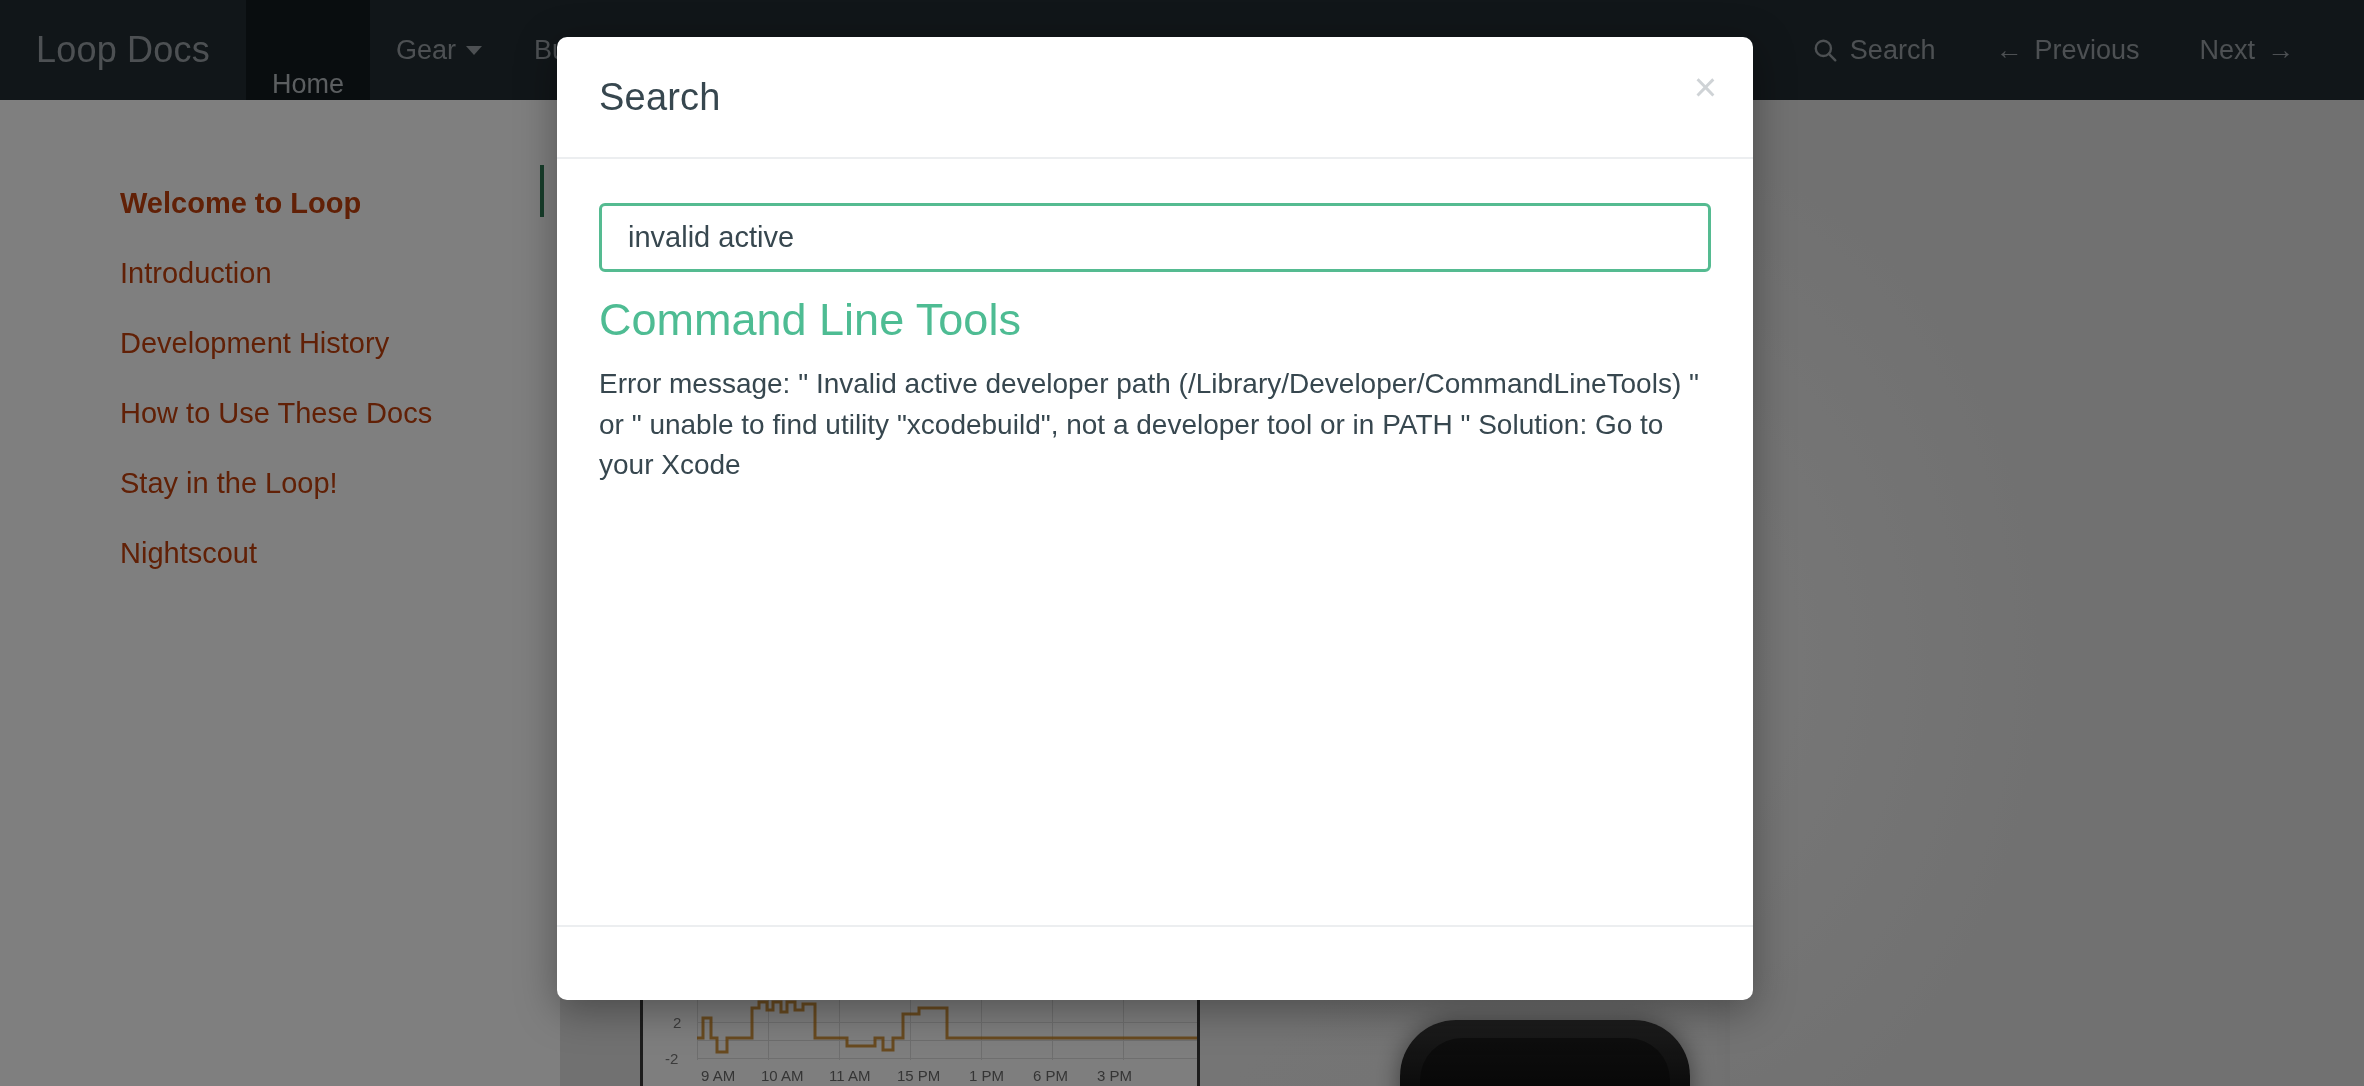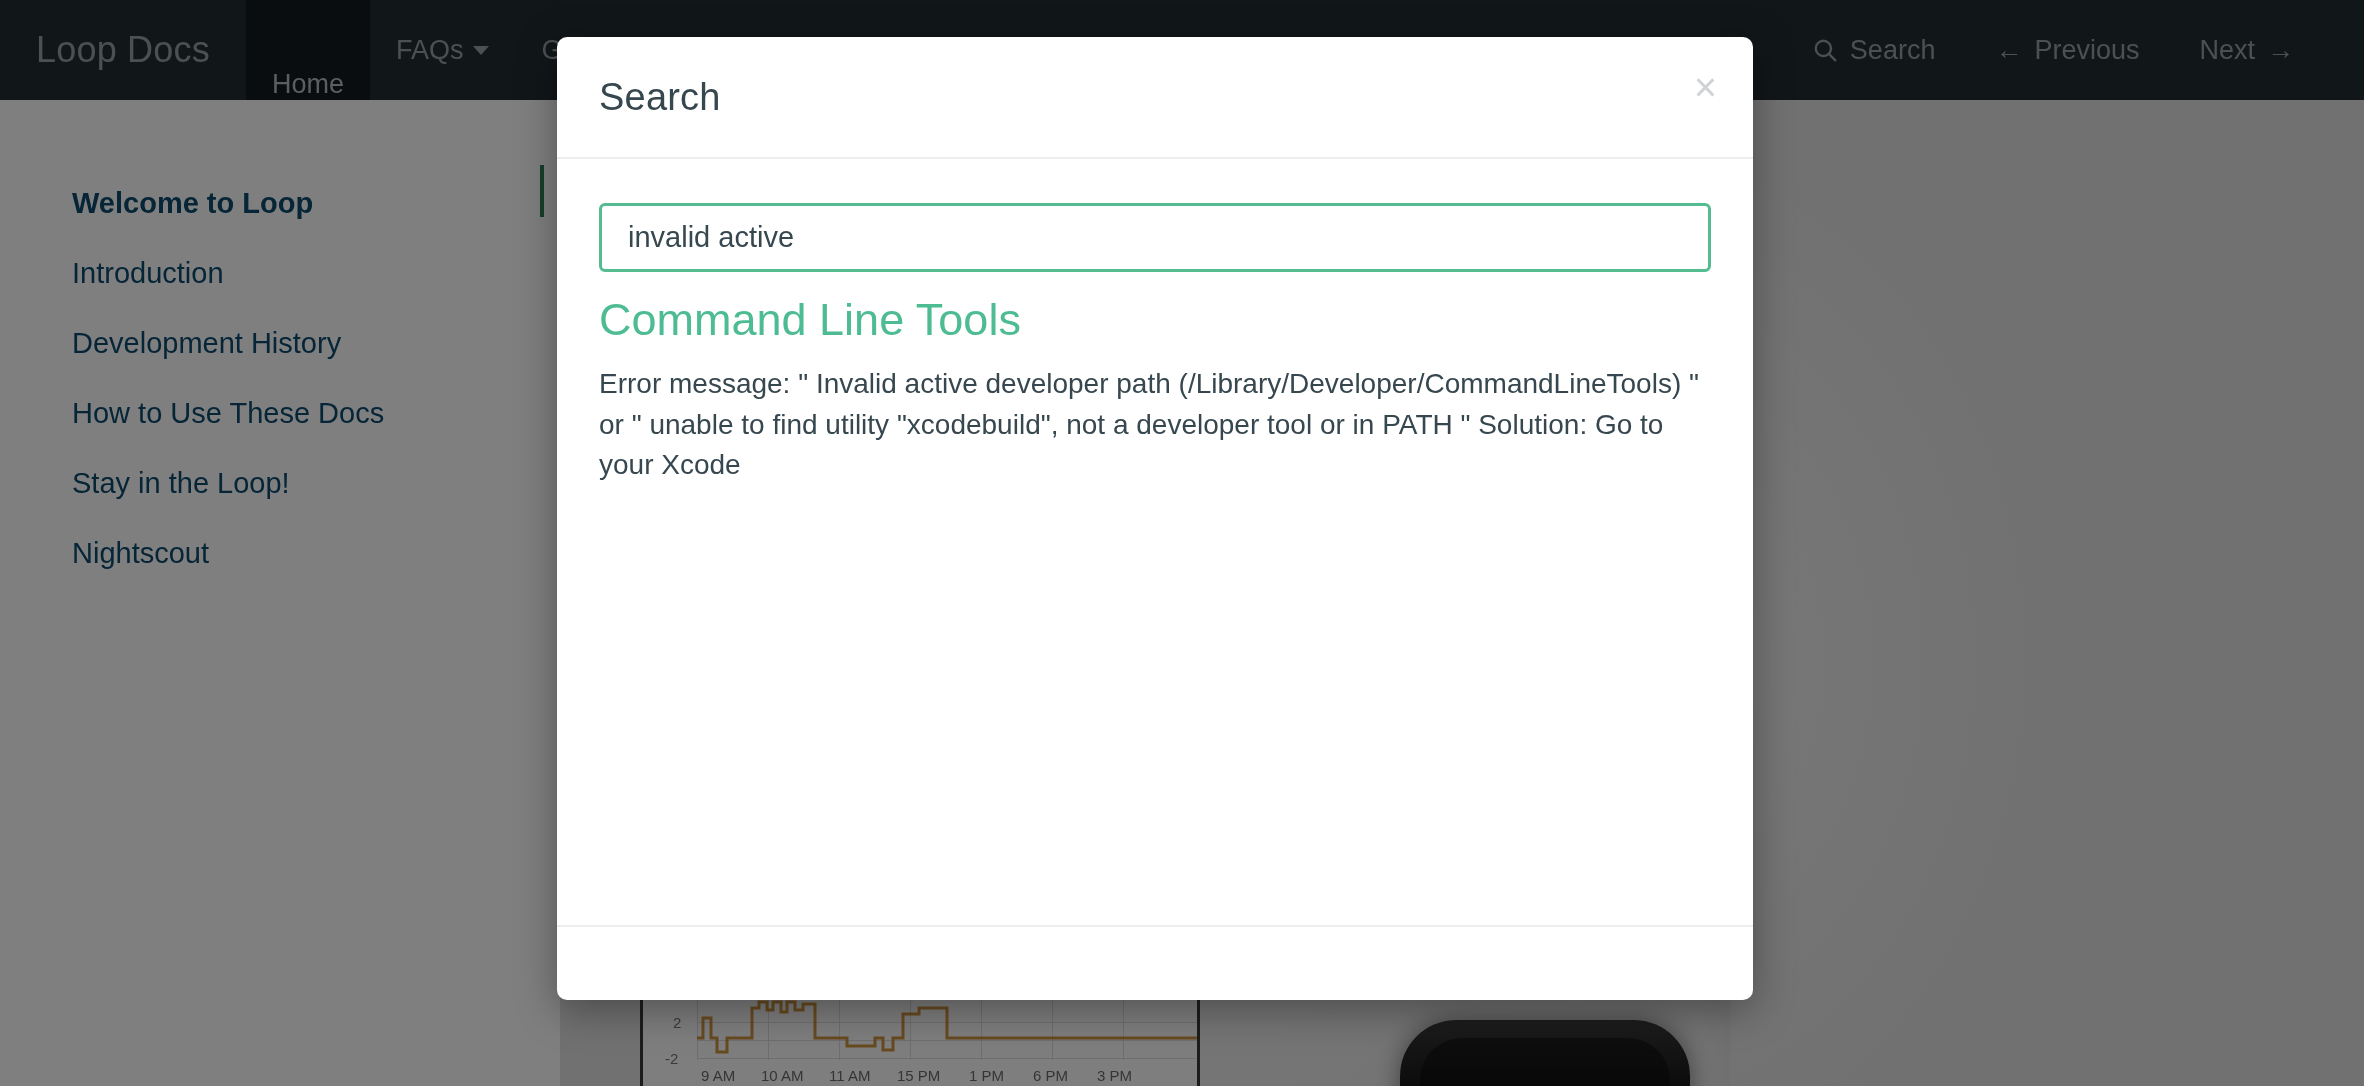--- a/index.html
+++ b/index.html
@@ -71,26 +71,27 @@
   .sidebar-card {
     position: absolute;
     left: 16px; top: 143px;
     width: 540px; height: 417px;
     background: #ffffff;
     border-radius: 6px;
     padding: 46px 0 0 56px;
   }
   .side-link {
     display: block;
-    color: #0c4a6e;
+    color: #c2410c;
     font-size: 29px;
     line-height: 1;
     margin-bottom: 41px;
     white-space: nowrap;
     cursor: pointer;
+    margin-left: 48px;
   }
   .side-link.current { font-weight: 700; }
   .side-accent {
     position: absolute;
     left: 540px; top: 165px;
     width: 4px; height: 52px;
     background: #2f7d57;
   }
 
   
@@ -294,24 +295,20 @@
   <div class="side-accent"></div>
 
   <div class="navbar">
     <div class="brand">Loop Docs</div>
 
     <div class="nav-links">
       <div class="nav-item active">
         <span>Home</span>
       </div>
       <div class="nav-item">
-        <span>FAQs</span>
-        <span class="caret"></span>
-      </div>
-      <div class="nav-item">
         <span>Gear</span>
         <span class="caret"></span>
       </div>
       <div class="nav-item">
         <span>Build App</span>
         <span class="caret"></span>
       </div>
       <div class="nav-item">
         <span>Operate</span>
         <span class="caret"></span>

